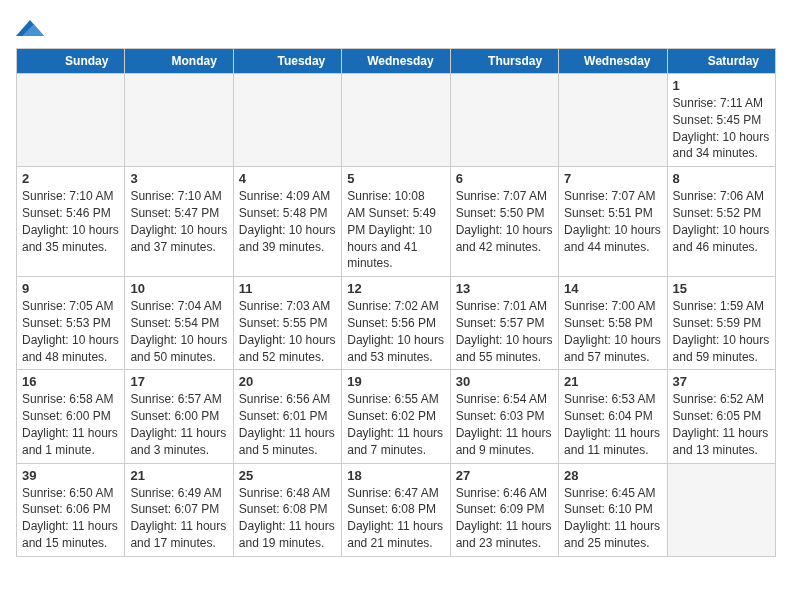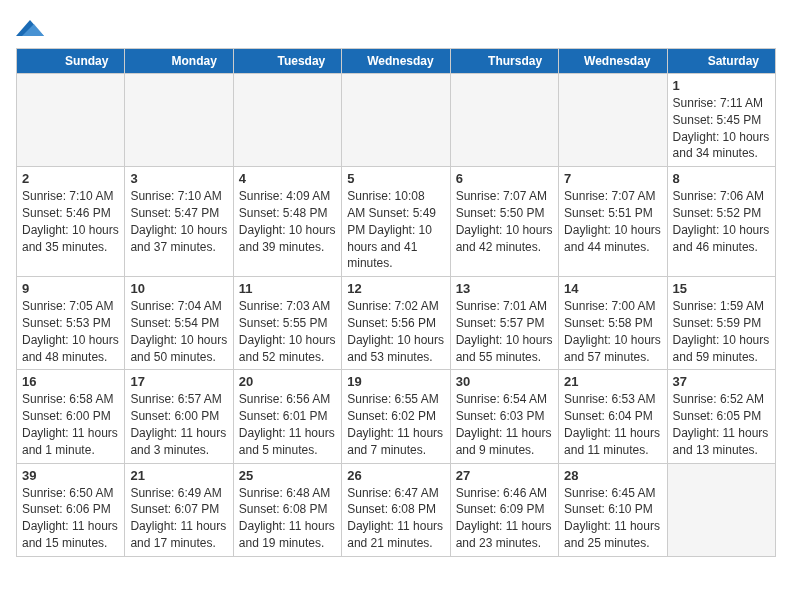--- a/index.html
+++ b/index.html
@@ -278,21 +278,21 @@
 Sunset: 6:07 PM
 Daylight: 11 hours and 17 minutes.</div>
         </td>
         <td>
           <span class="day-num">25</span>
           <div class="day-info">Sunrise: 6:48 AM
 Sunset: 6:08 PM
 Daylight: 11 hours and 19 minutes.</div>
         </td>
         <td>
-          <span class="day-num">26</span>
+          <span class="day-num">18</span>
           <div class="day-info">Sunrise: 6:47 AM
 Sunset: 6:08 PM
 Daylight: 11 hours and 21 minutes.</div>
         </td>
         <td>
           <span class="day-num">27</span>
           <div class="day-info">Sunrise: 6:46 AM
 Sunset: 6:09 PM
 Daylight: 11 hours and 23 minutes.</div>
         </td>

